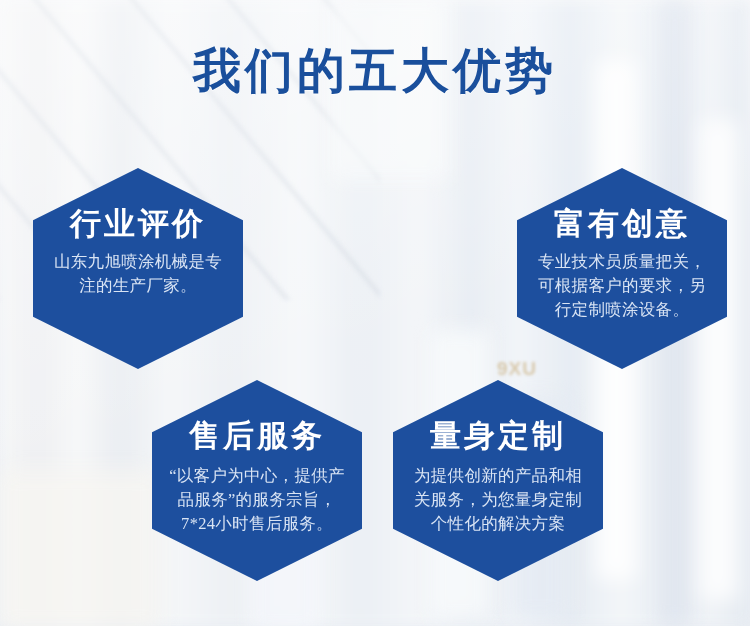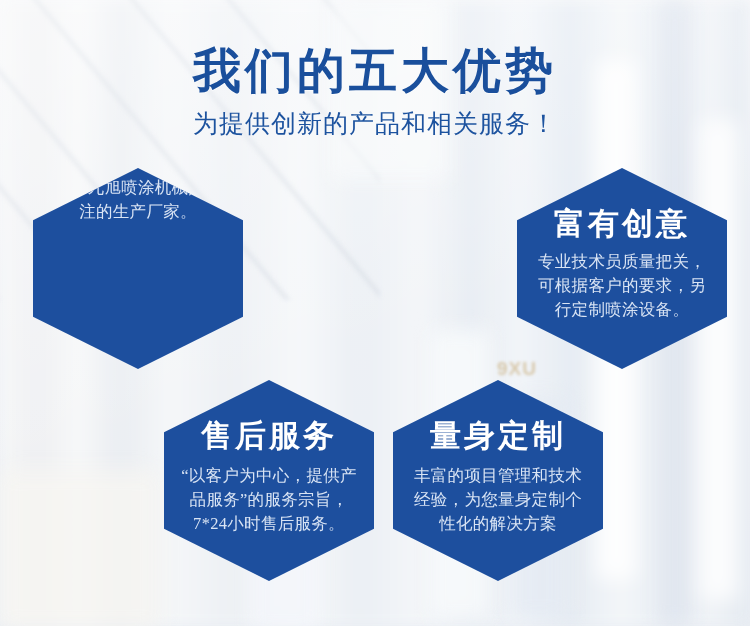--- a/index.html
+++ b/index.html
@@ -153,21 +153,21 @@
     font-size: 16.5px;
     line-height: 24px;
     color: #d9e4f4;
     letter-spacing: .3px;
     font-family: Liberation Serif, serif;
     padding: 0 6px;
   }
   .hex.h1 { left: 33px;  top: 168px; }
   .hex.h2 { left: 268px; top: 168px; }
   .hex.h3 { left: 517px; top: 168px; }
-  .hex.h4 { left: 164px; top: 380px; }
+  .hex.h4 { left: 152px; top: 380px; }
   .hex.h5 { left: 393px; top: 380px; }
 
   .hex.h4 .hex-body, .hex.h5 .hex-body { margin-top: 10px; }
 </style>
 </head>
 <body>
 
 <div id="stage">
 
   <div class="bg-base"></div>
@@ -181,35 +181,35 @@
   <div class="bg-blob b5"></div>
   <div class="bg-blob b6"></div>
   <div class="bg-blob b7"></div>
   <div class="bg-blob b8"></div>
   <div class="bg-blob b9"></div>
 
   <div class="bg-mark">9XU</div>
   <div class="bg-shade"></div>
 
   <div class="page-title">我们的五大优势</div>
-  <div class="page-subtitle">为提供创新的产品和相关服务！</div>
 
   <div class="hex h1">
+    <div class="hex-title">行业评价</div>
     <div class="hex-body">山东九旭喷涂机械是专注的生产厂家。</div>
   </div>
 
 
   <div class="hex h3">
     <div class="hex-title">富有创意</div>
     <div class="hex-body">专业技术员质量把关，可根据客户的要求，另行定制喷涂设备。</div>
   </div>
 
   <div class="hex h4">
     <div class="hex-title">售后服务</div>
     <div class="hex-body">“以客户为中心，提供产品服务”的服务宗旨，7*24小时售后服务。</div>
   </div>
 
   <div class="hex h5">
     <div class="hex-title">量身定制</div>
-    <div class="hex-body">丰富的项目管理和技术经验，为您量身定制个性化的解决方案</div>
+    <div class="hex-body">为提供创新的产品和相关服务，为您量身定制个性化的解决方案</div>
   </div>
 
 </div>
 
 </body></html>

